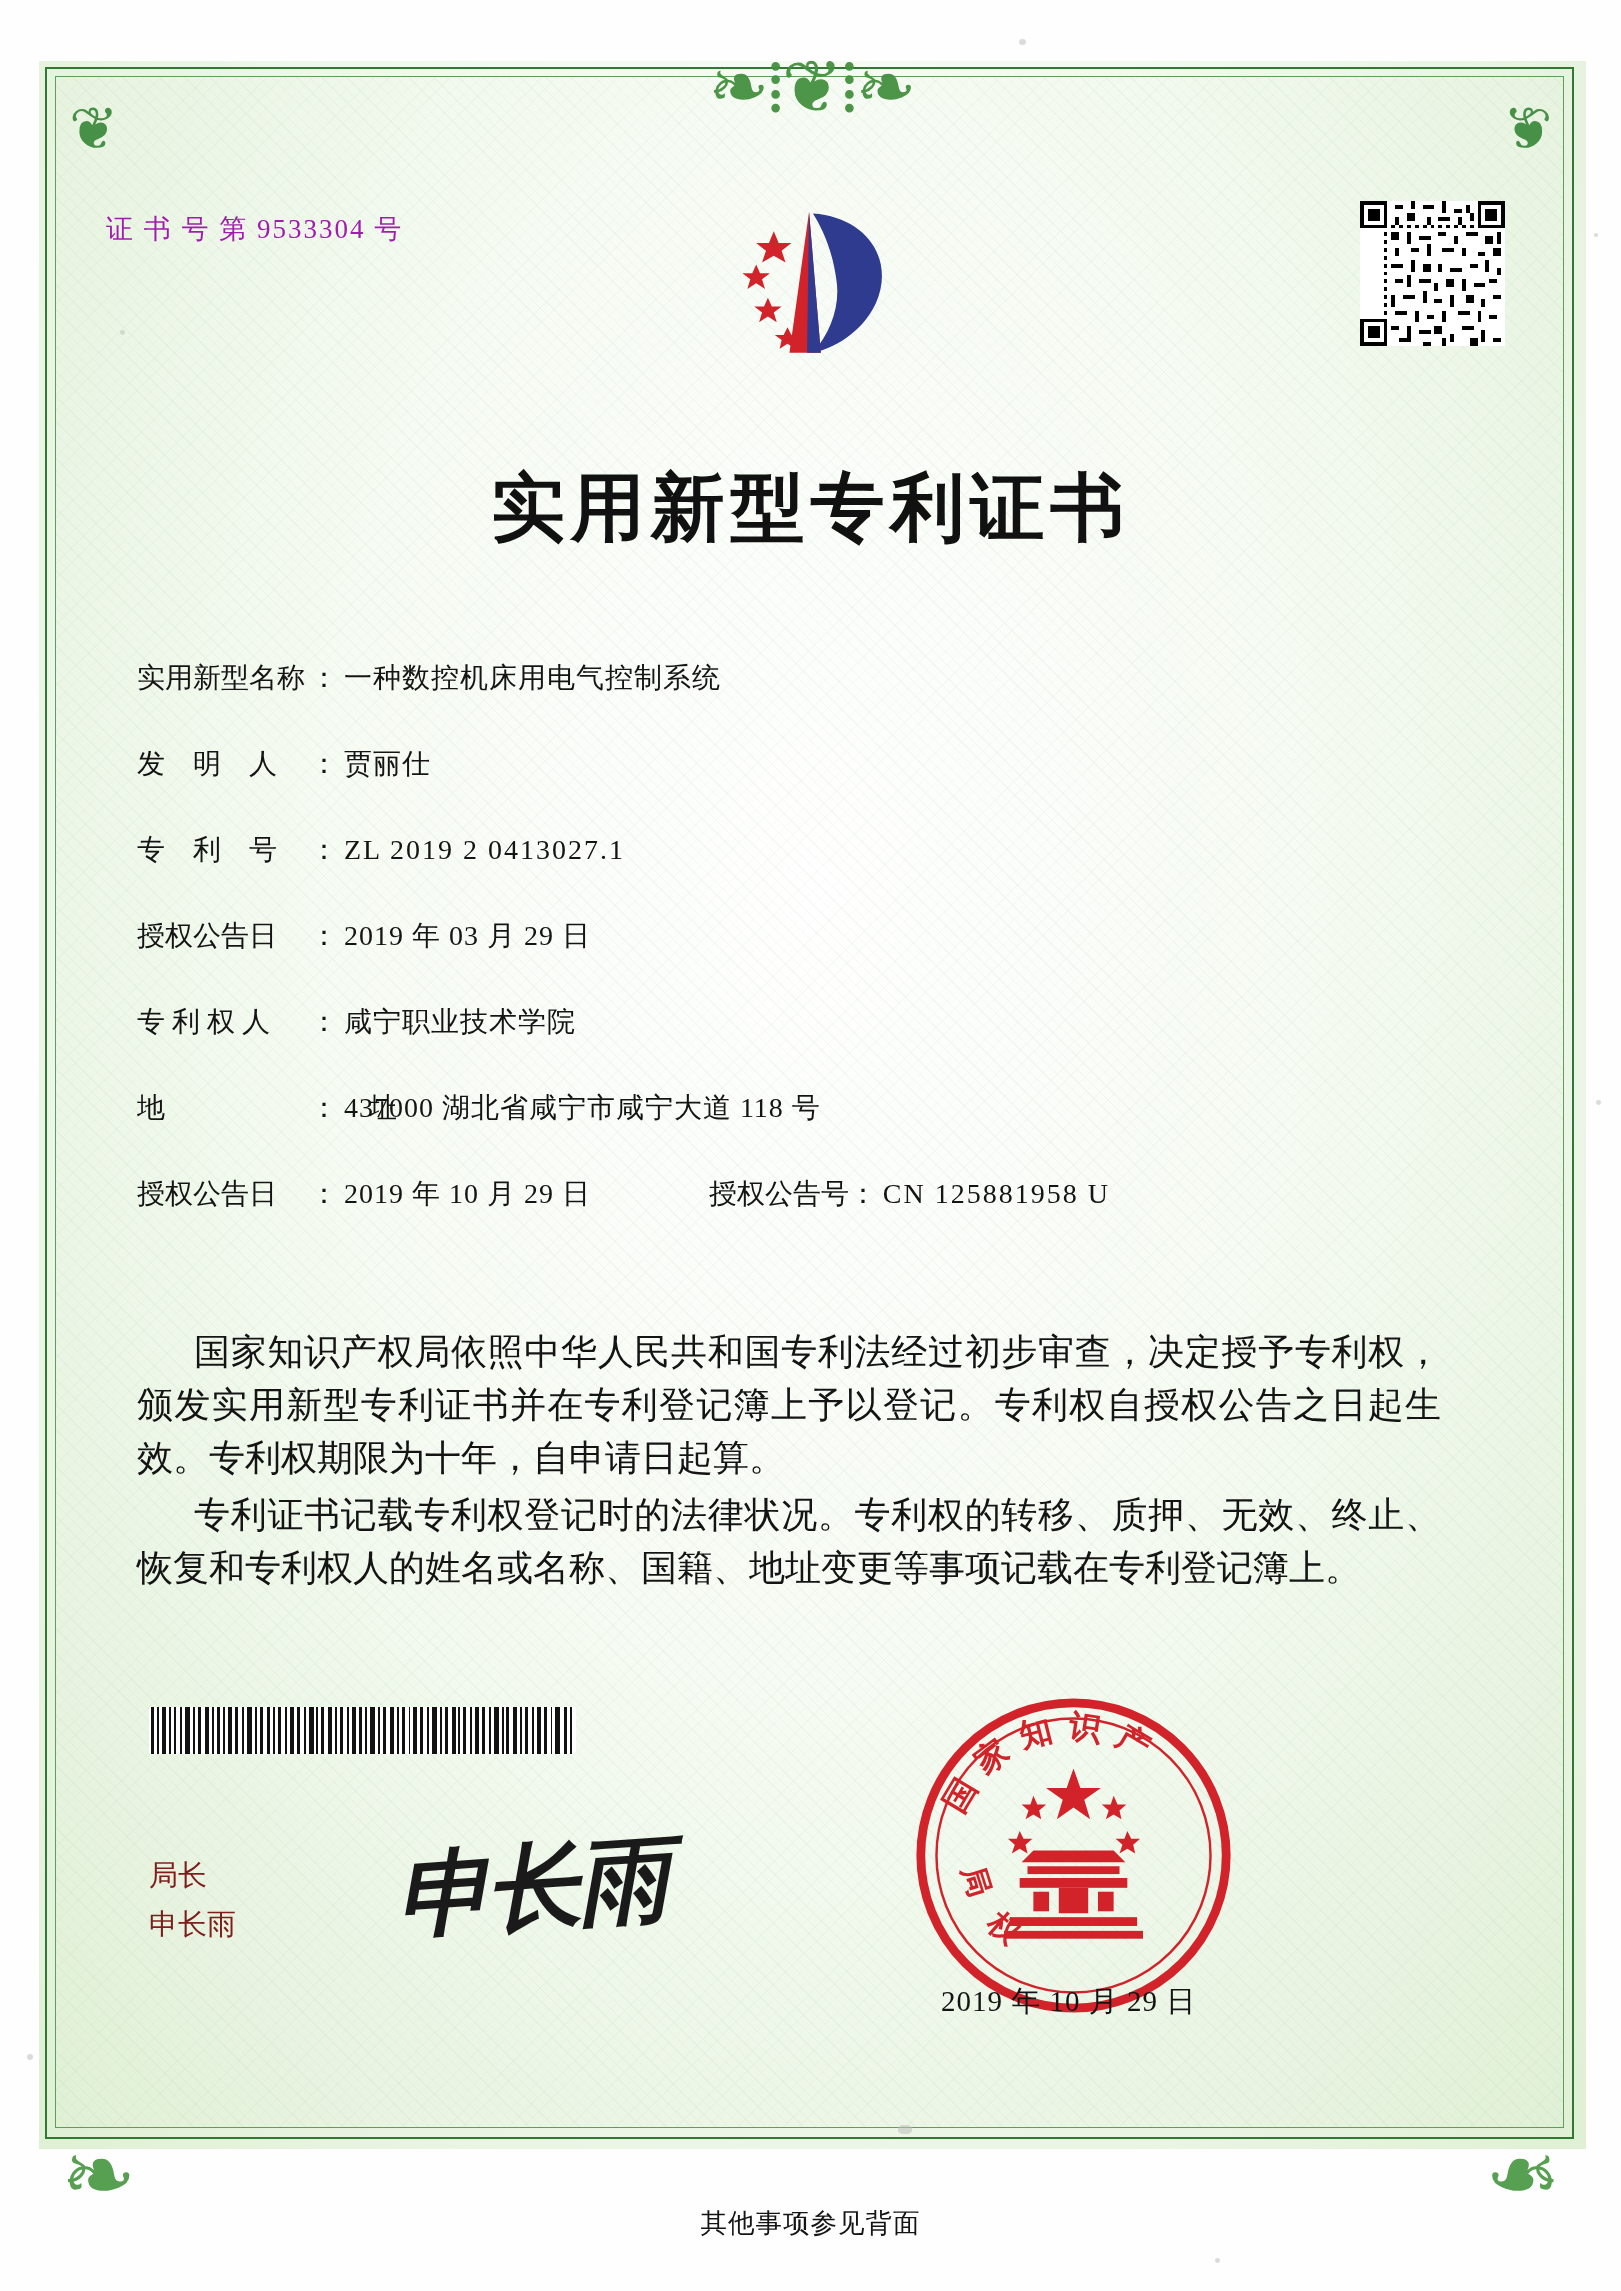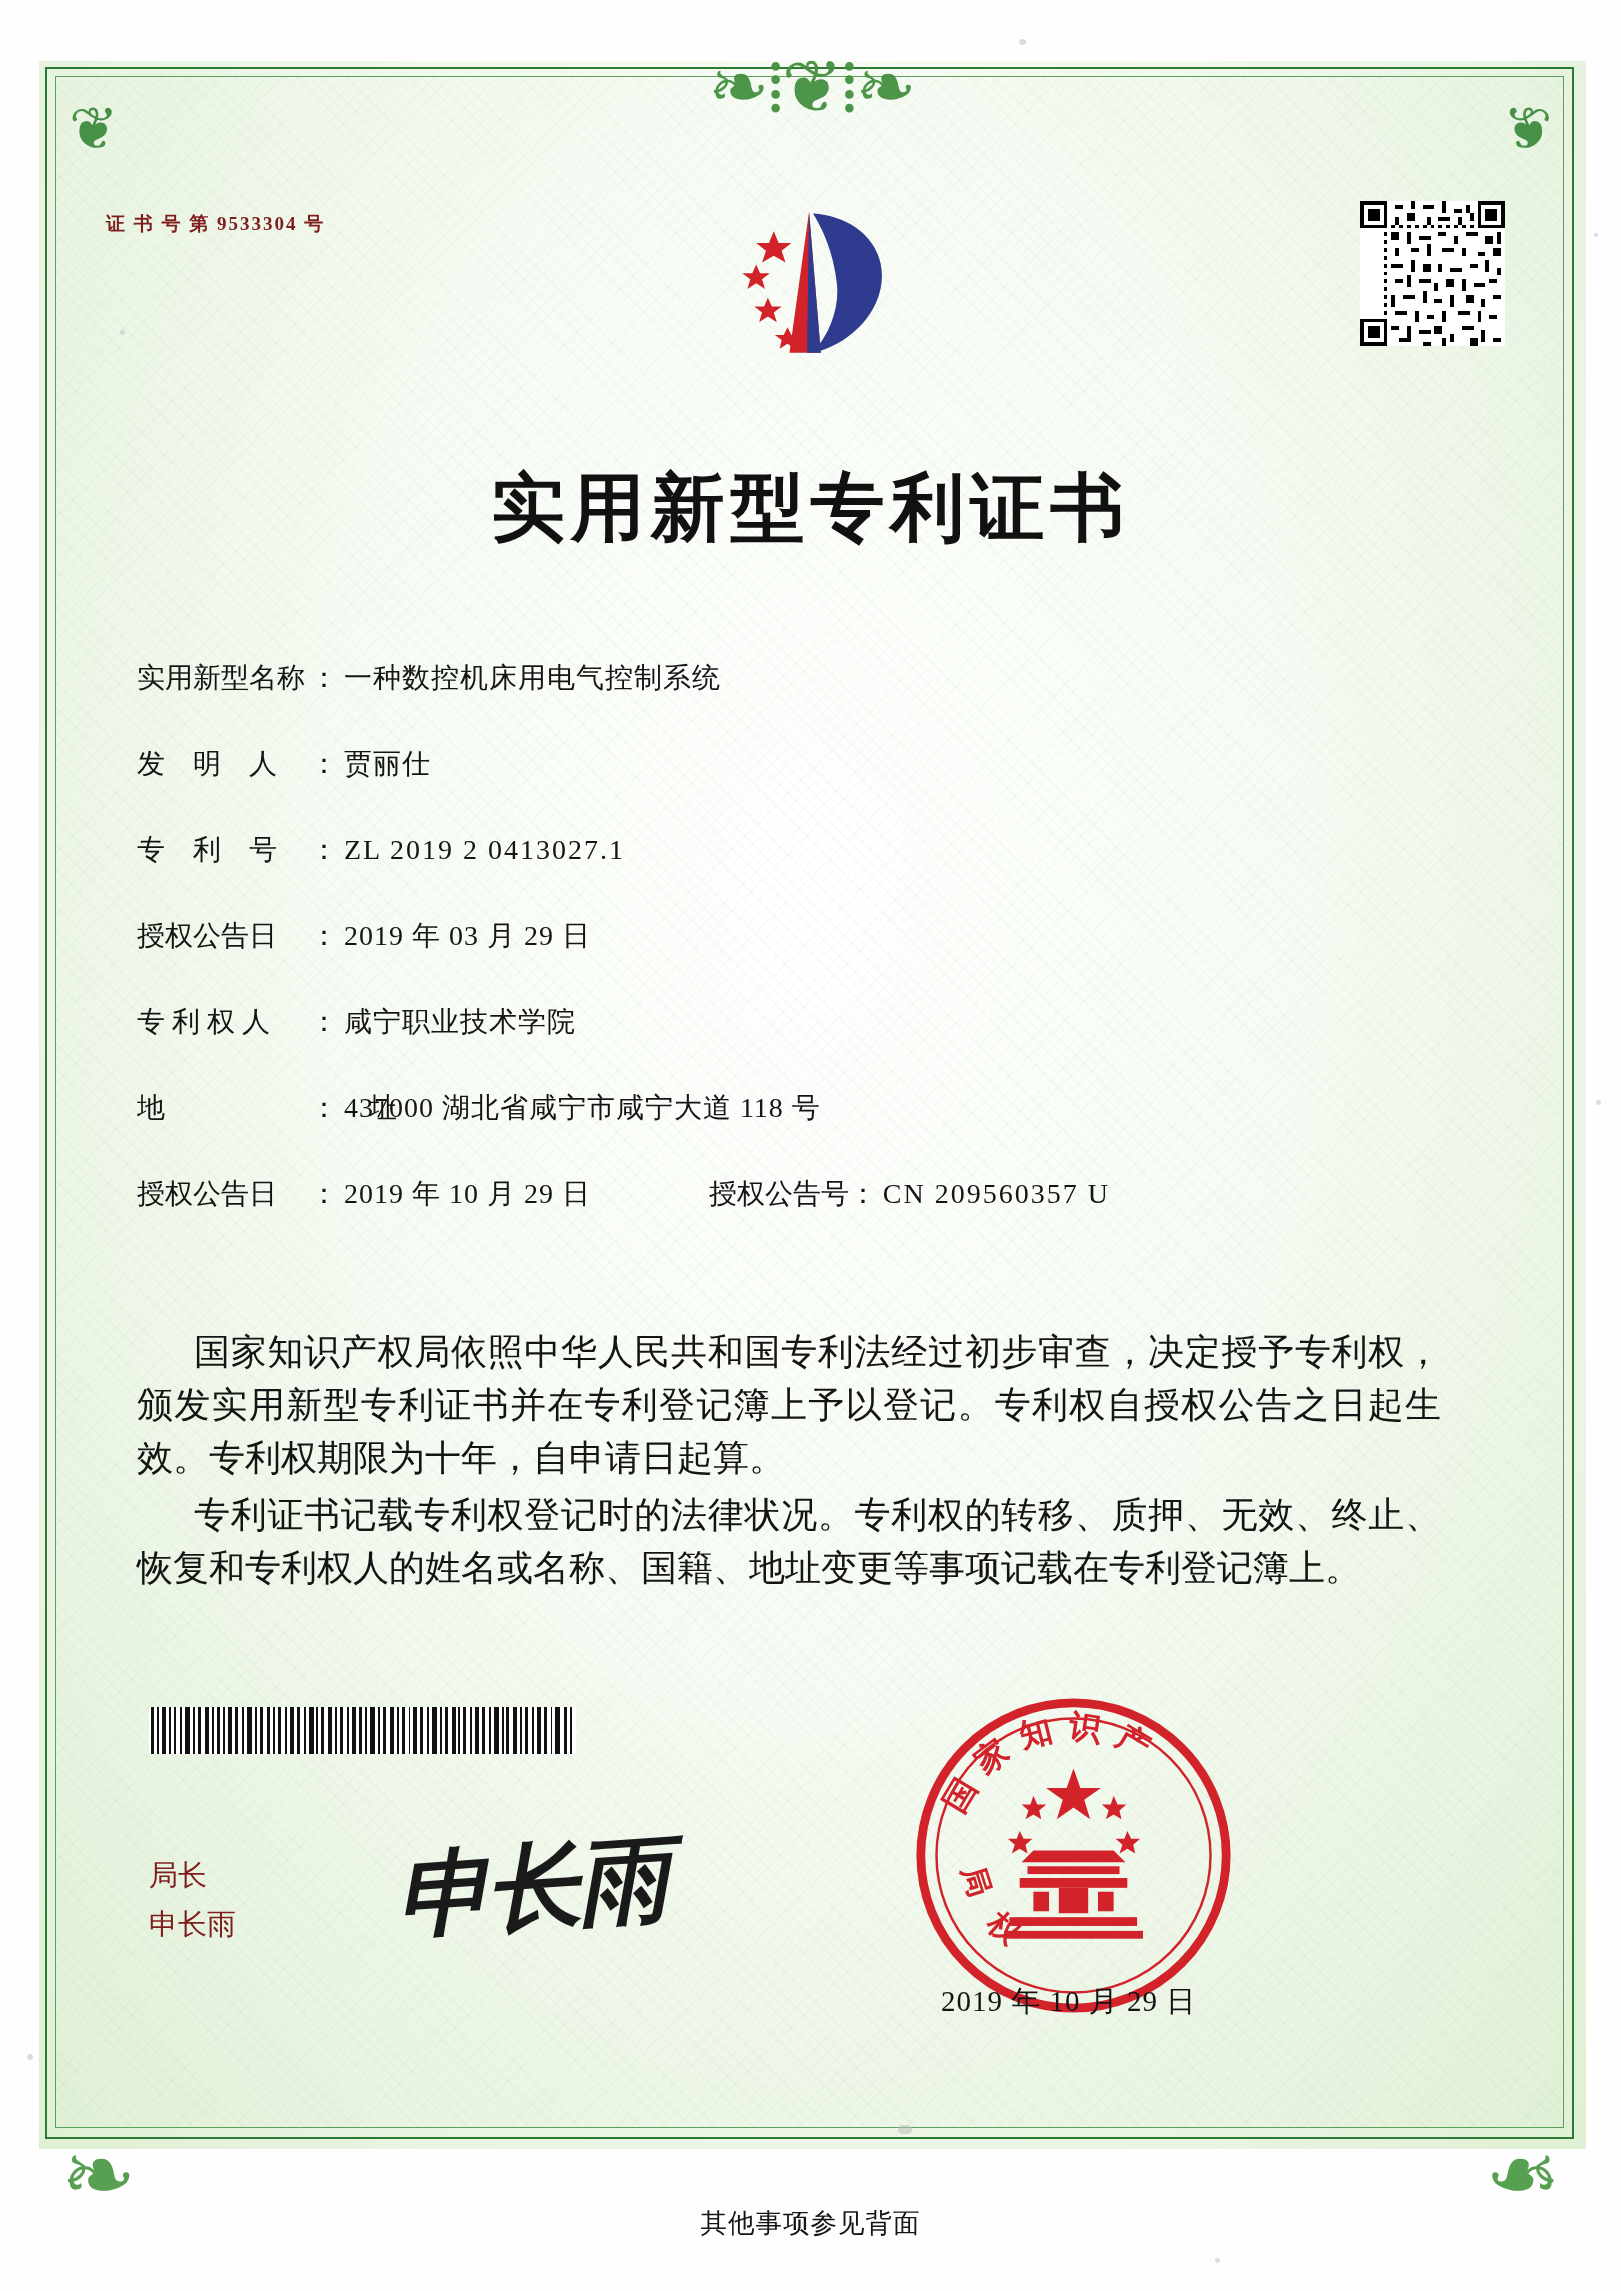--- a/index.html
+++ b/index.html
@@ -71,25 +71,24 @@
   .orn-corner { font-size: 90px; line-height: 1; color: #4f9a48; }
   .orn-bl { left: 61px; bottom: 71px; }
   .orn-br { right: 61px; bottom: 71px; transform: scaleX(-1); }
   .orn-tl { left: 69px; top: 94px; font-size: 59px; }
   .orn-tr { right: 69px; top: 94px; font-size: 59px; transform: scaleX(-1); }
 
   
   .cert-no {
     position: absolute;
     left: 106px; top: 211px;
-    font-size: 19px;
+    font-size: 27px;
     letter-spacing: 2px;
-    color: #7f1d1d;
+    color: #a21caf;
     white-space: nowrap;
-    font-weight: bold;
   }
 
   .qr {
     position: absolute;
     right: 116px; top: 201px;
     width: 145px; height: 145px;
     background: #fff;
   }
   .qr svg { display: block; }
 
@@ -426,21 +425,21 @@
       <span class="field-sep">：</span>
       <span class="field-value">437000 湖北省咸宁市咸宁大道 118 号</span>
     </div>
 
     <div class="field-row row-inline">
       <span class="field-label">授权公告日</span>
       <span class="field-sep">：</span>
       <span class="field-value">2019 年 10 月 29 日</span>
       <span class="second-label">授权公告号</span>
       <span class="field-sep">：</span>
-      <span class="field-value mono">CN 209560357 U</span>
+      <span class="field-value mono">CN 125881958 U</span>
     </div>
 
   </div>
 
   <div class="body-text">
     <p>国家知识产权局依照中华人民共和国专利法经过初步审查，决定授予专利权，颁发实用新型专利证书并在专利登记簿上予以登记。专利权自授权公告之日起生效。专利权期限为十年，自申请日起算。</p>
     <p>专利证书记载专利权登记时的法律状况。专利权的转移、质押、无效、终止、恢复和专利权人的姓名或名称、国籍、地址变更等事项记载在专利登记簿上。</p>
   </div>
 
   <div class="barcode">

